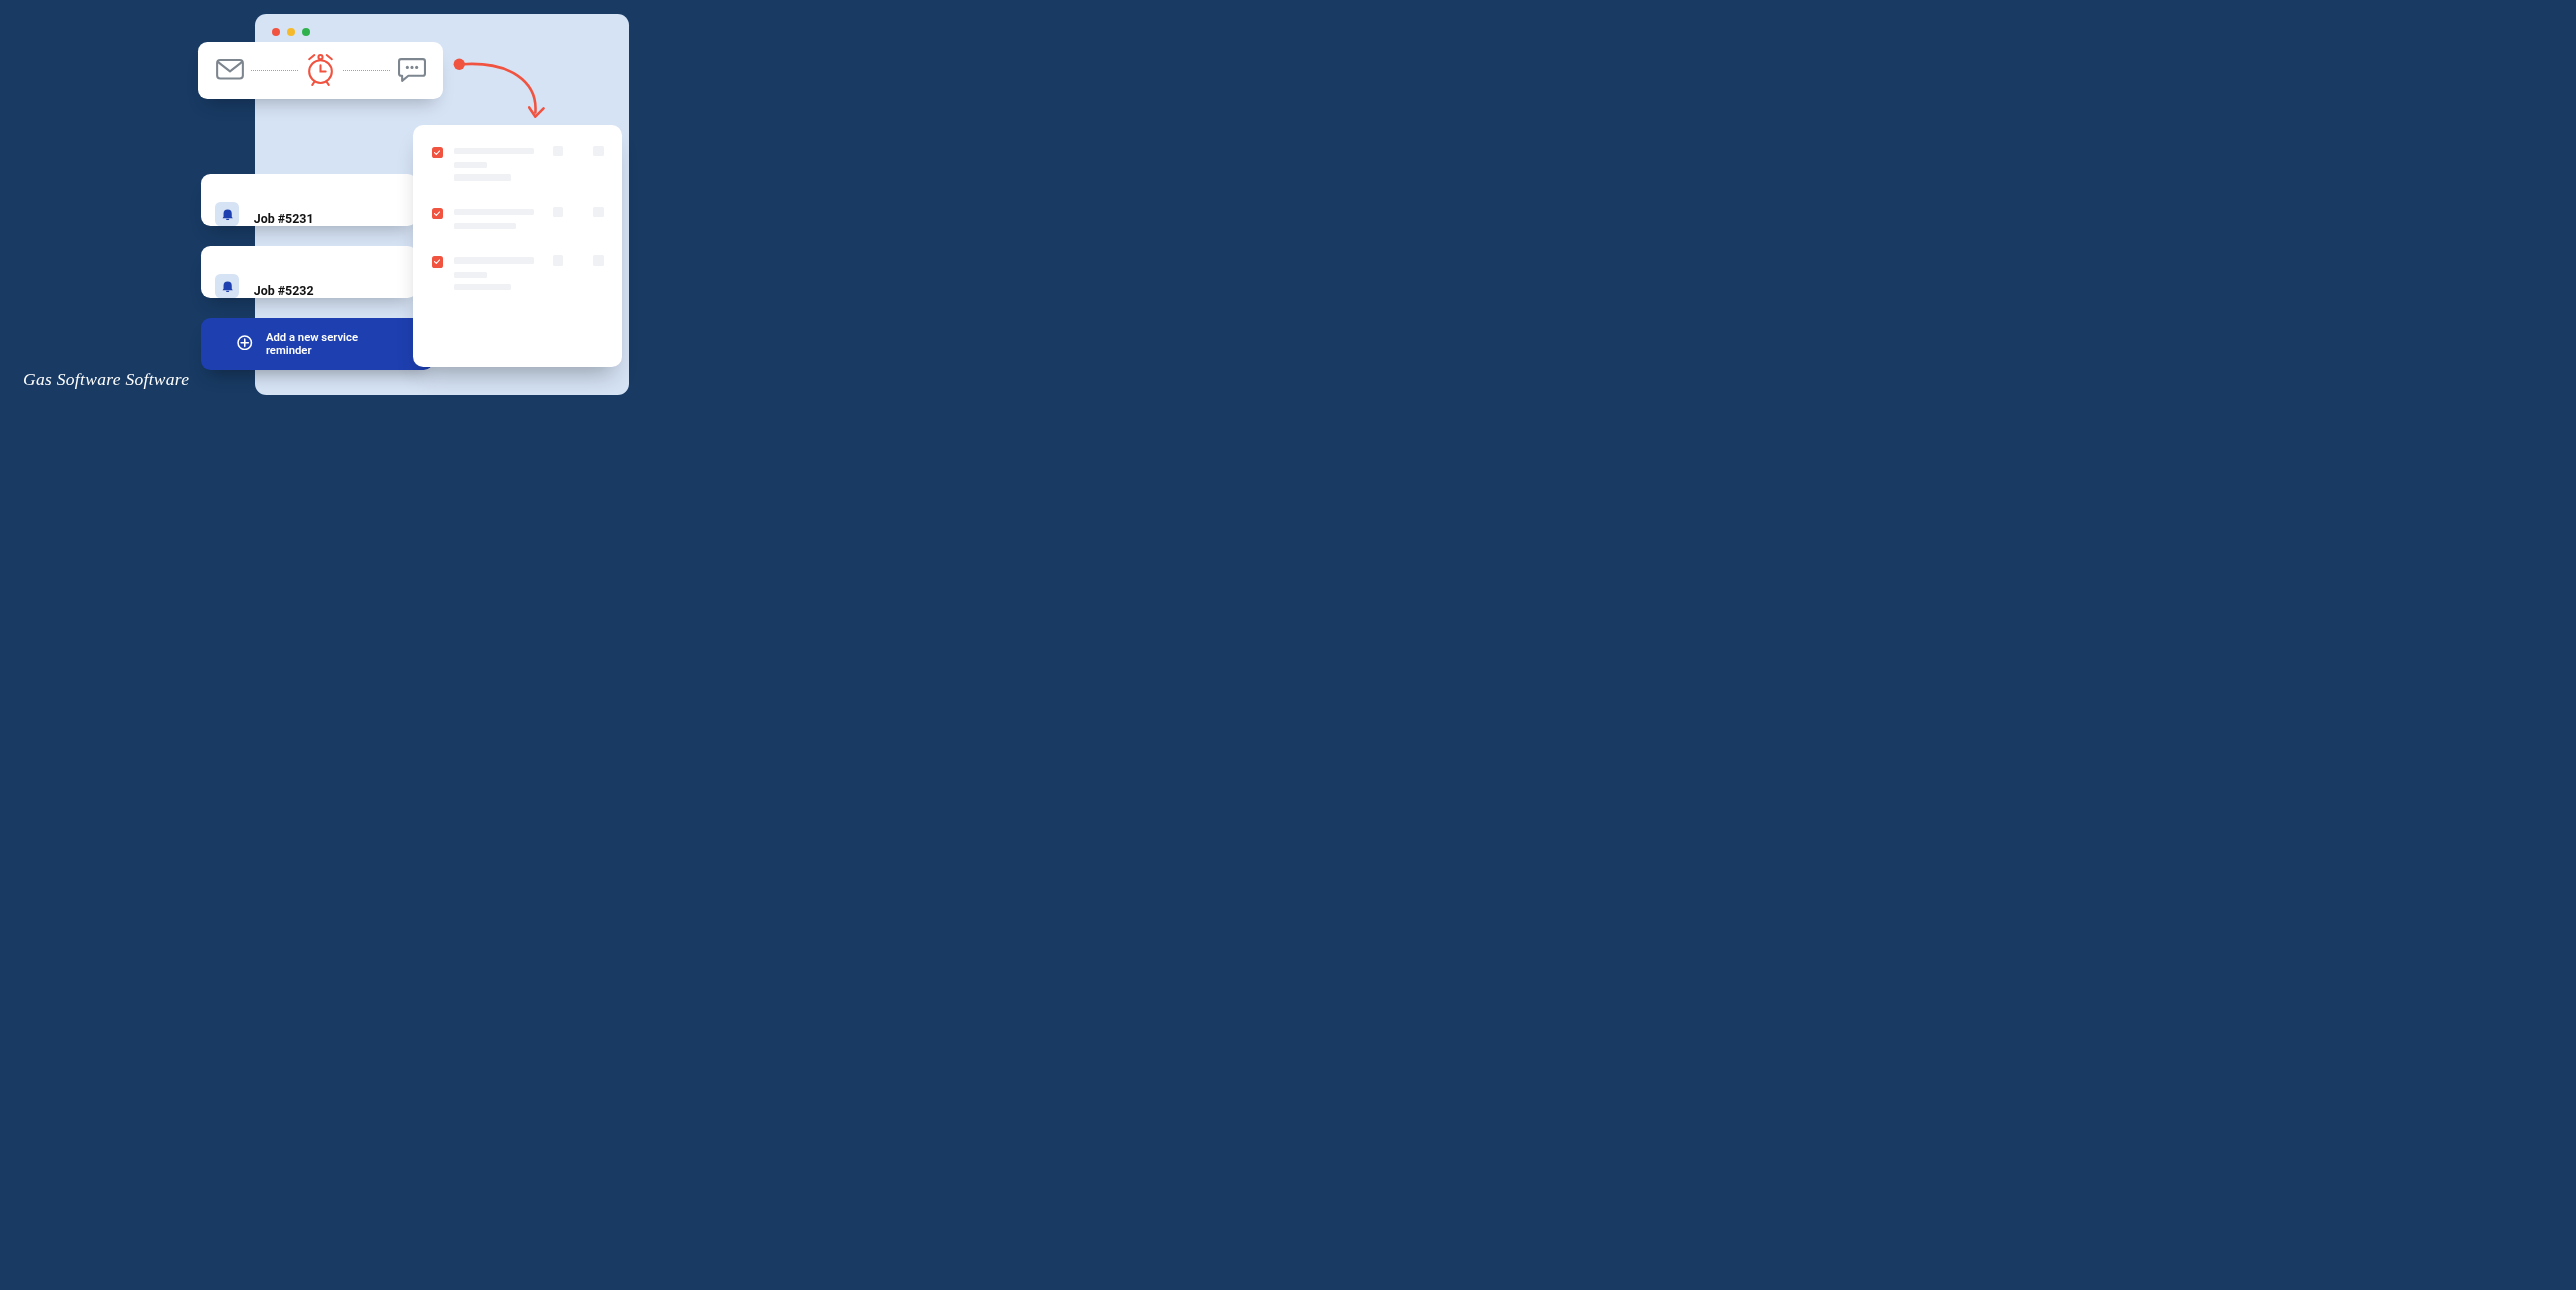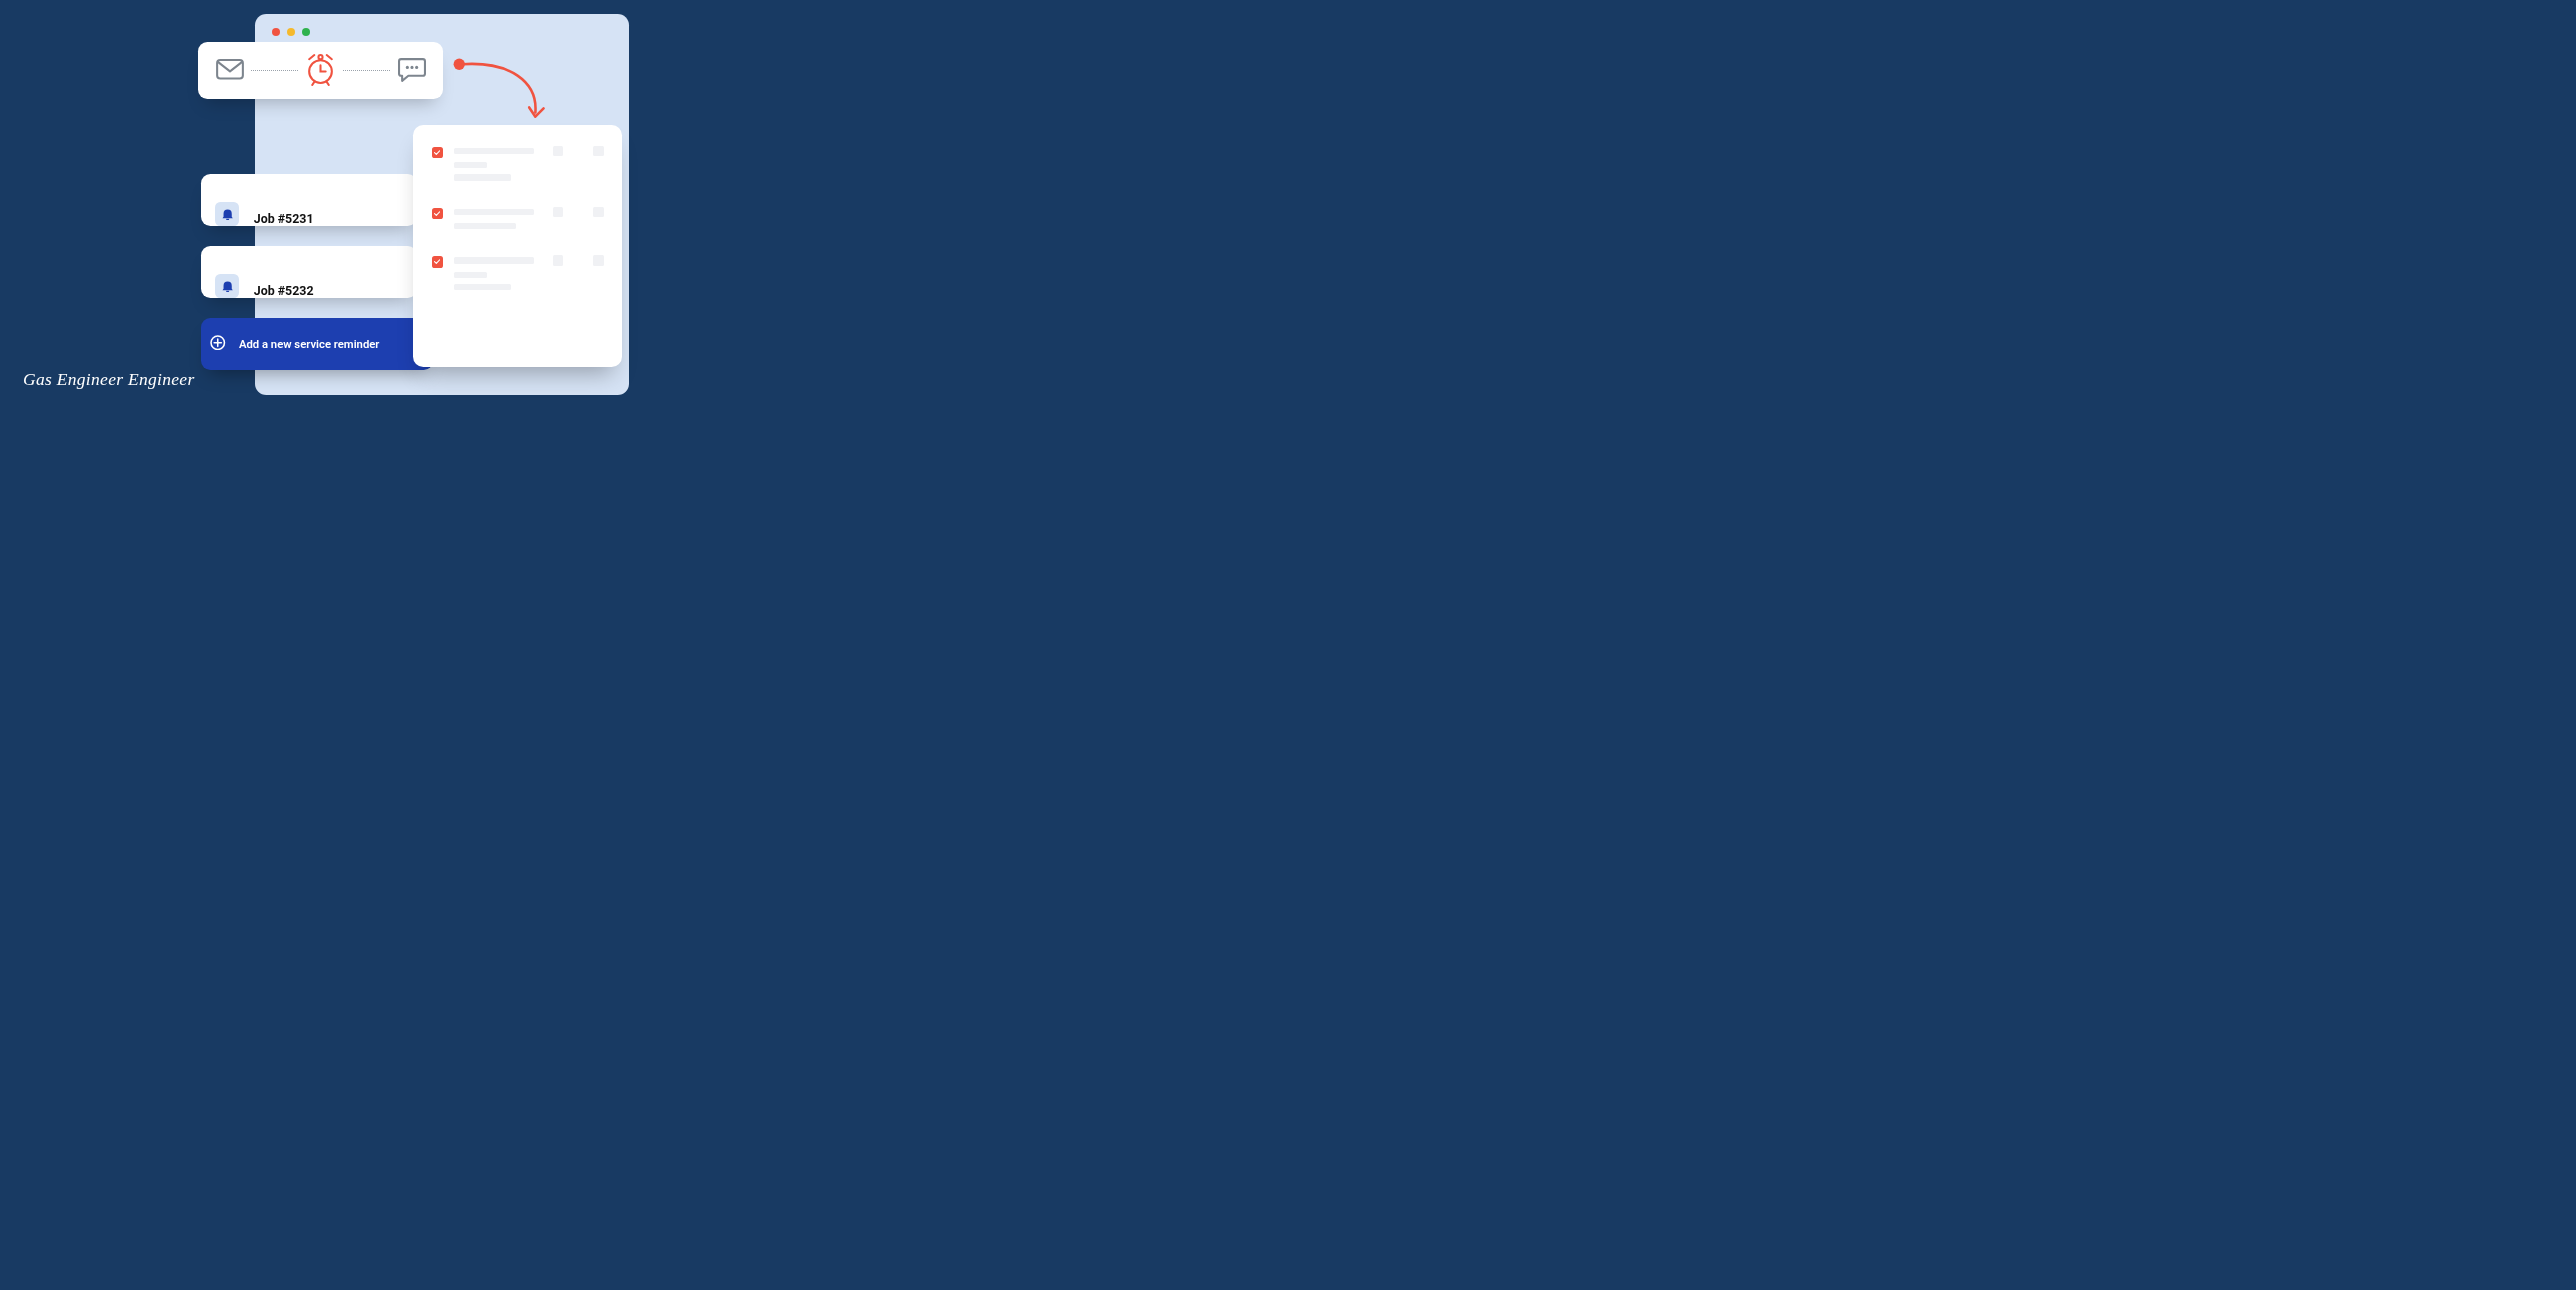--- a/index.html
+++ b/index.html
@@ -85,21 +85,21 @@
   .add-button {
     position: absolute;
     left: 201px;
     top: 318px;
     width: 232px;
     height: 52px;
     background: #1d3fb0;
     border-radius: 9.3px;
     display: flex;
     align-items: center;
-    padding: 0 9px;
+    padding: 0 36px;
     gap: 13.4px;
     color: #fff;
     font-size: 11.3px;
     font-weight: 600;
     box-shadow: 0 11.3px 18.5px -8.2px rgba(0,0,0,.35);
   }
 
   .checklist-panel {
     position: absolute;
     left: 413px;
@@ -293,14 +293,14 @@
       <div class="line-row">
           <div class="bar" style="width:33px"></div>
         </div>
       <div class="line-row">
           <div class="bar" style="width:57px"></div>
         </div>
     </div>
   </div>
 </div>
 
-<div class="brand">Gas Engineer Engineer</div>
+<div class="brand">Gas Software Software</div>
 
 
 </body></html>

